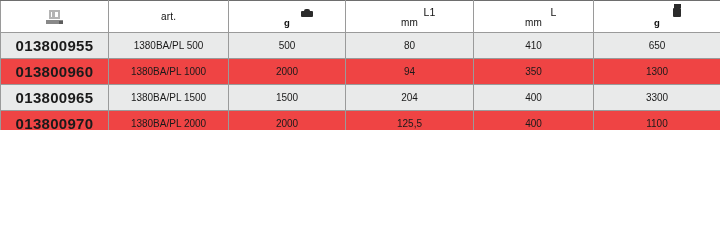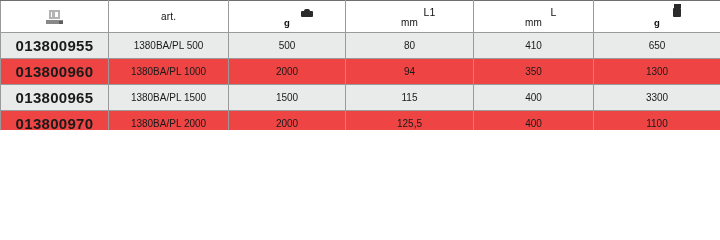--- a/index.html
+++ b/index.html
@@ -282,21 +282,21 @@
       <td>2000</td>
       <td>94</td>
       <td>350</td>
       <td>1300</td>
     </tr>
 
     <tr class="striped">
       <td class="code">013800965</td>
       <td>1380BA/PL 1500</td>
       <td>1500</td>
-      <td>115</td>
+      <td>204</td>
       <td>400</td>
       <td>3300</td>
     </tr>
 
     <tr class="plain">
       <td class="code">013800970</td>
       <td>1380BA/PL 2000</td>
       <td>2000</td>
       <td>125,5</td>
       <td>400</td>

